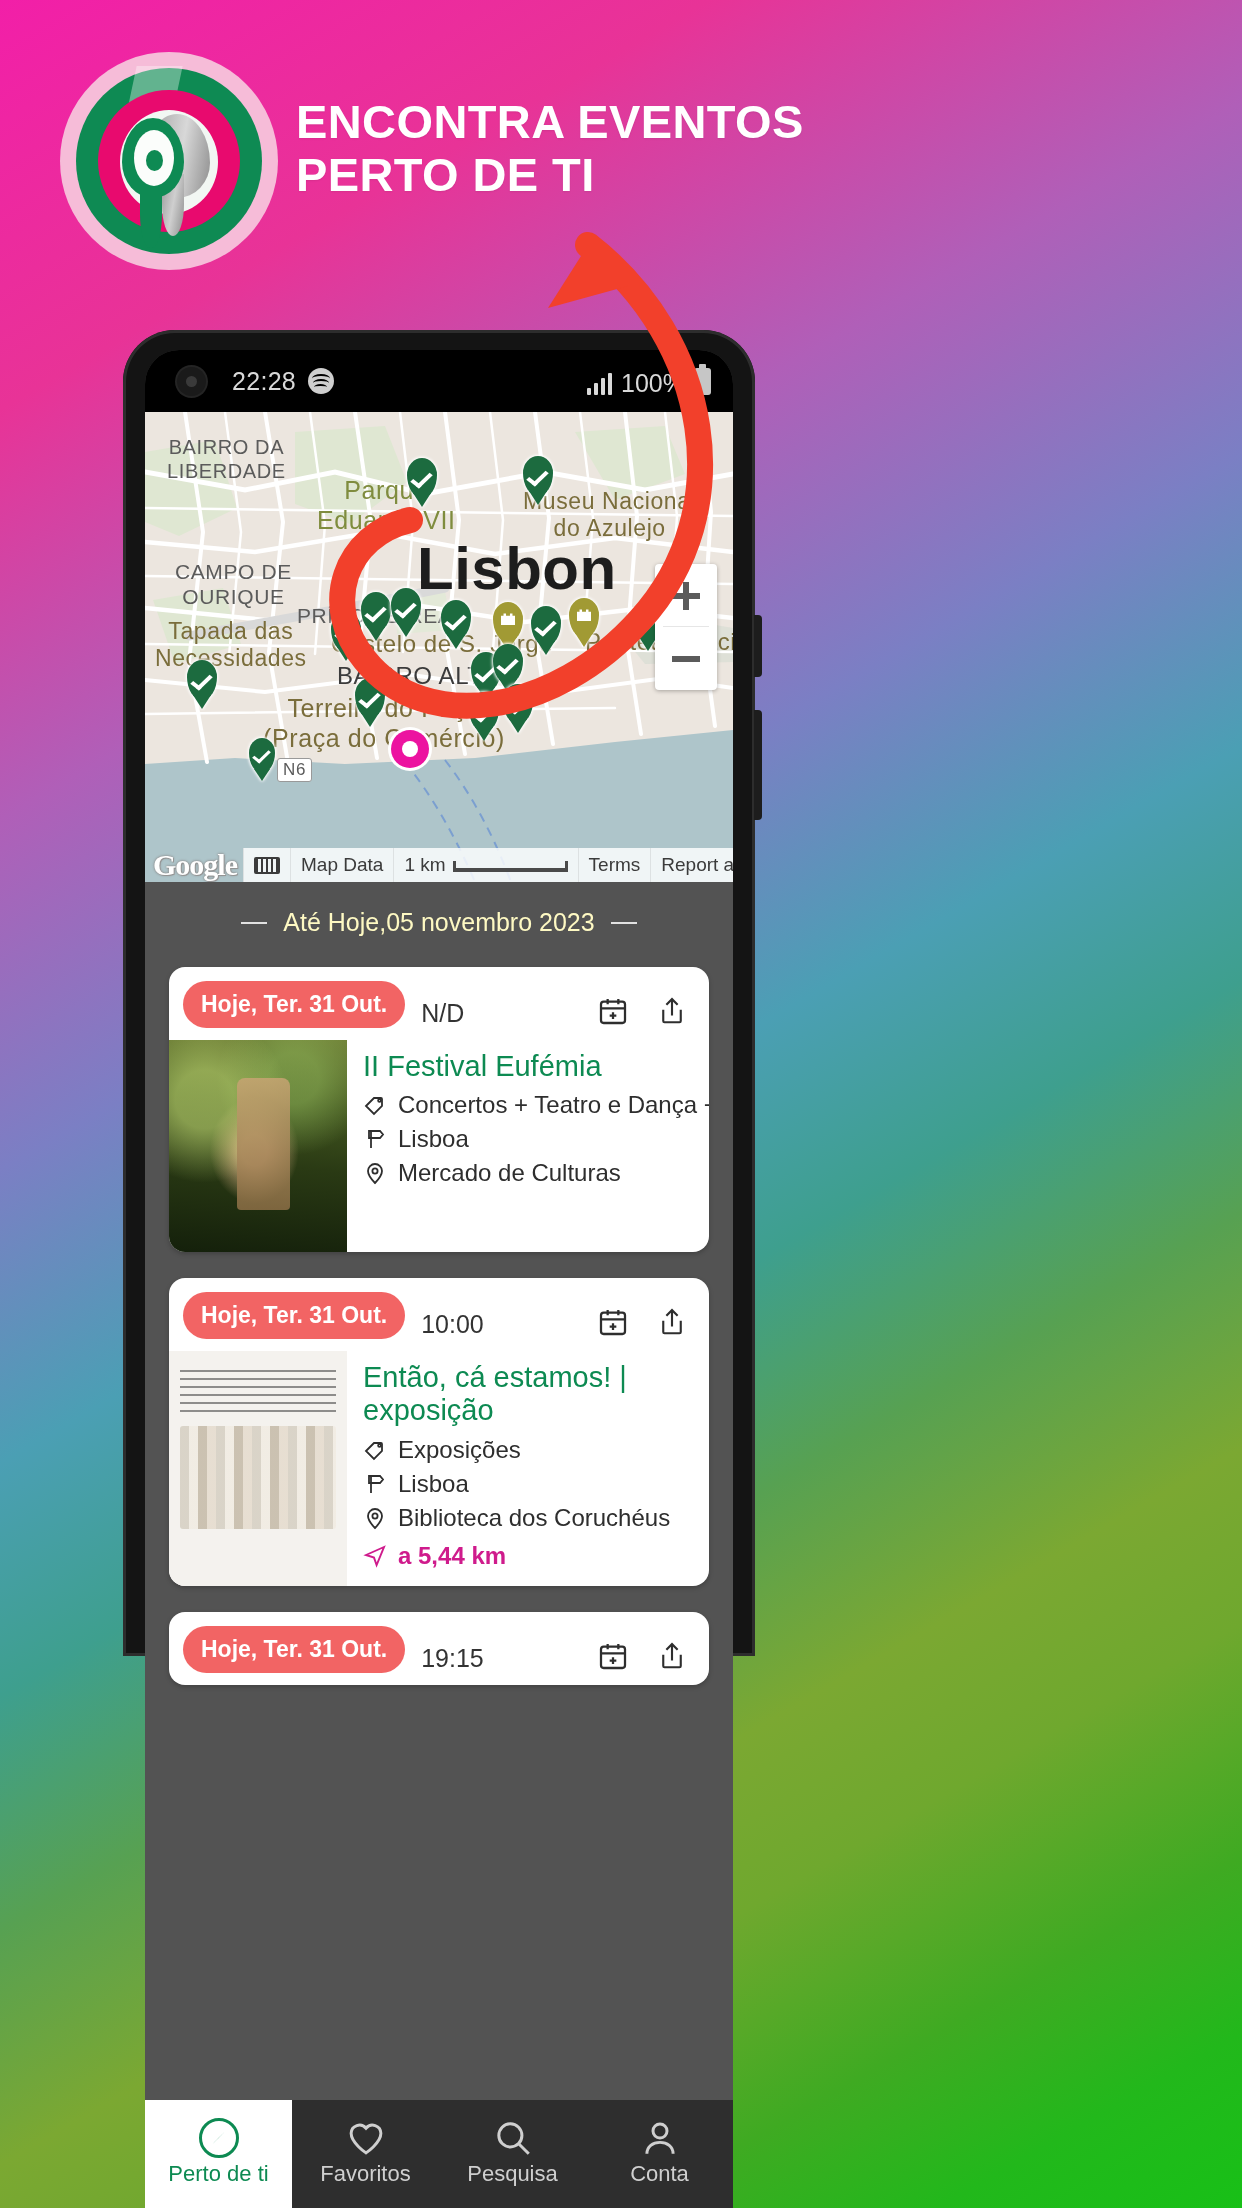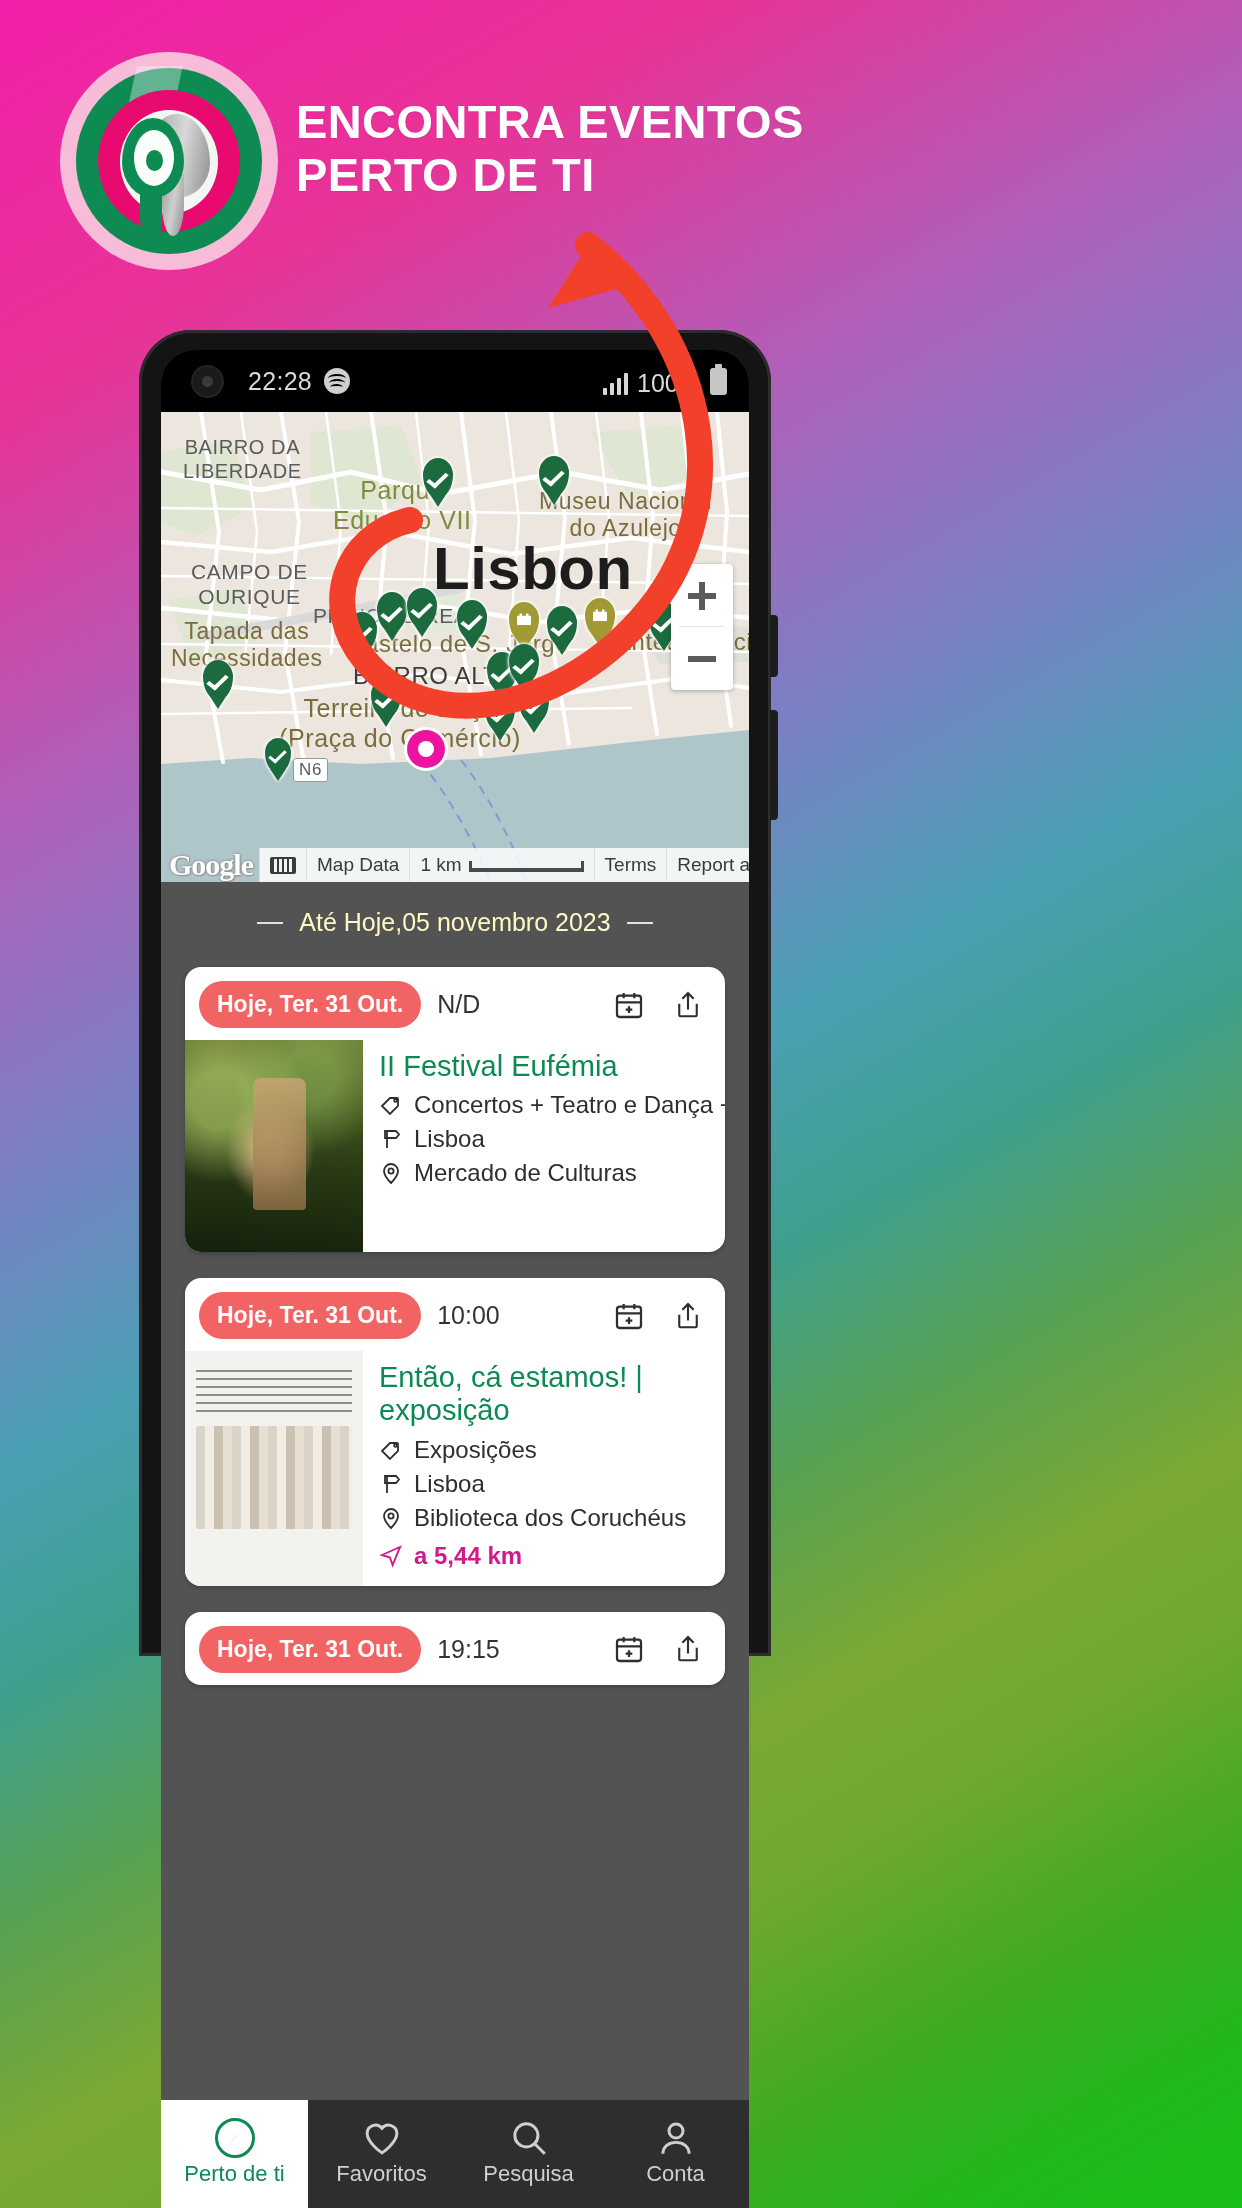--- a/index.html
+++ b/index.html
@@ -135,21 +135,20 @@
   }
 
   
   .phone {
     position: absolute;
     left: 123px; top: 330px;
     width: 632px; height: 1326px;
     background: #141414;
     border-radius: 52px 52px 0 0;
     box-shadow: 0 0 0 3px #2d2d2d inset;
-    margin-left: 16px;
   }
   .phone-btn-a {
     position: absolute;
     right: -7px; top: 285px;
     width: 8px; height: 62px;
     background: #1d1d1d;
     border-radius: 0 4px 4px 0;
   }
   .phone-btn-b {
     position: absolute;
@@ -404,21 +403,21 @@
   .date-sep .dash { width: 26px; height: 2px; background: #e2e2e2; display: block; }
 
   .card {
     background: #fff;
     border-radius: 16px;
     margin: 0 24px 26px;
     overflow: hidden;
     box-shadow: 0 2px 5px rgba(0,0,0,0.22);
   }
   .card-top {
-    display: flex; align-items: center;
+    display: flex; align-items: flex-end;
     padding: 14px 20px 12px 14px;
   }
   .badge {
     background: #f26464;
     color: #fff;
     font-size: 23px;
     font-weight: bold;
     border-radius: 999px;
     padding: 10px 18px;
     white-space: nowrap;

